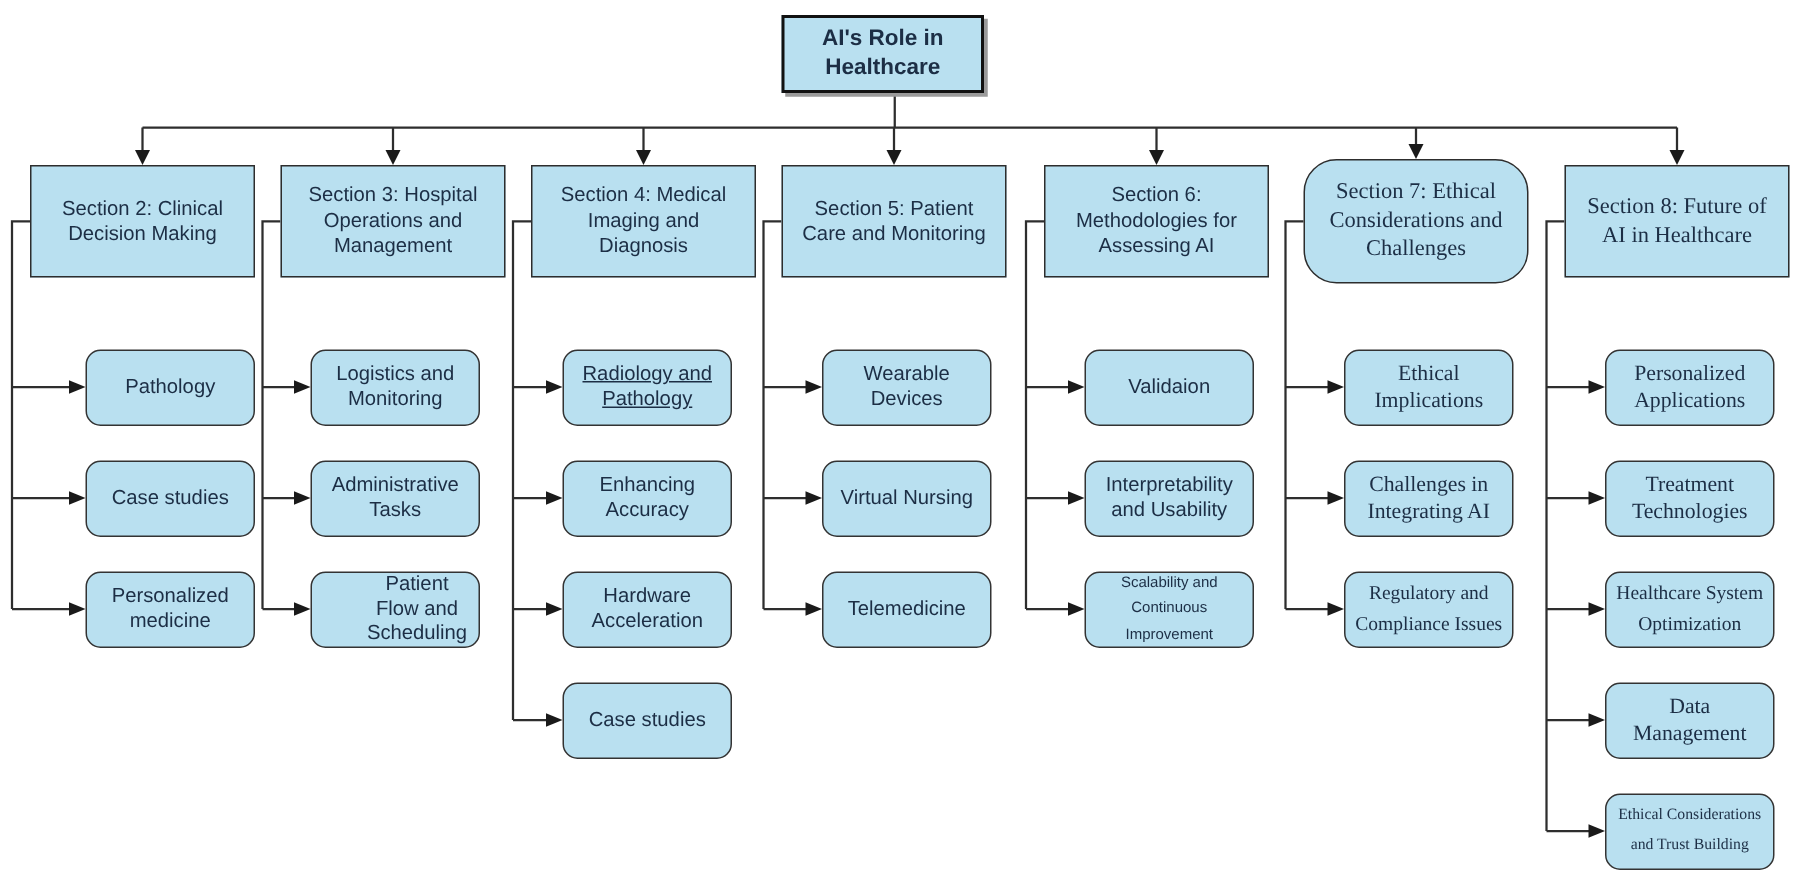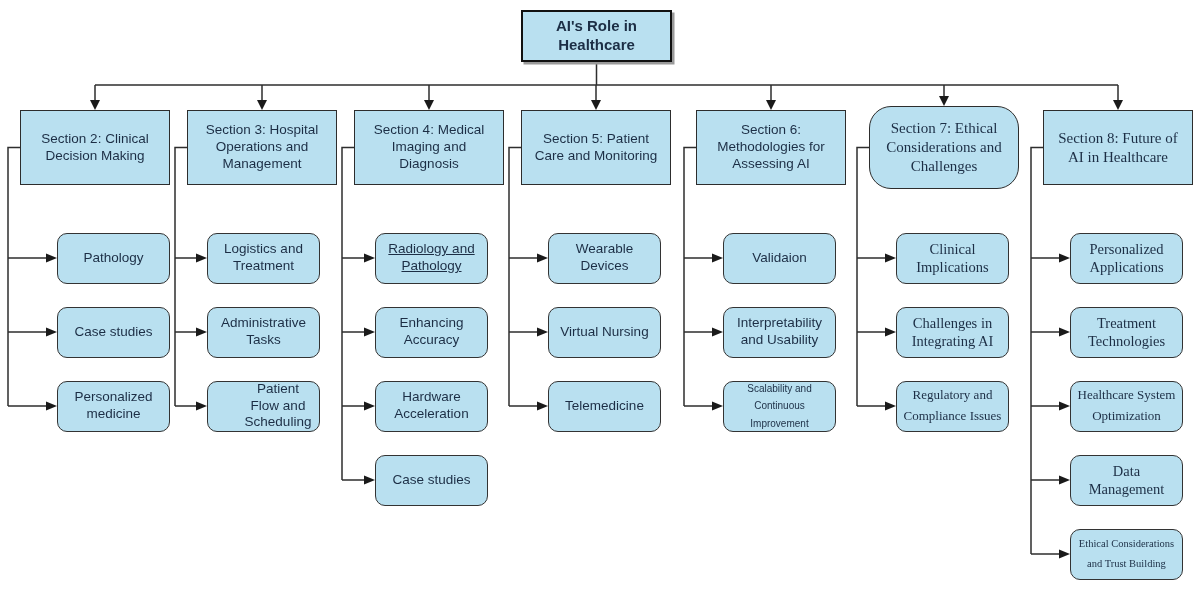--- a/index.html
+++ b/index.html
@@ -80,34 +80,34 @@
       <polygon points="885,253.5 885,262.5 896,258" fill="#1a1a1a"></polygon>
       <polygon points="885,327.5 885,336.5 896,332" fill="#1a1a1a"></polygon>
       <polygon points="885,401.5 885,410.5 896,406" fill="#1a1a1a"></polygon>
       <polygon points="1113,100 1123,100 1118,110" fill="#1a1a1a"></polygon>
       <polygon points="1059,253.5 1059,262.5 1070,258" fill="#1a1a1a"></polygon>
       <polygon points="1059,327.5 1059,336.5 1070,332" fill="#1a1a1a"></polygon>
       <polygon points="1059,401.5 1059,410.5 1070,406" fill="#1a1a1a"></polygon>
       <polygon points="1059,475.5 1059,484.5 1070,480" fill="#1a1a1a"></polygon>
       <polygon points="1059,549.5 1059,558.5 1070,554" fill="#1a1a1a"></polygon>
     </svg>
-  <div class="box root-box" id="root-box" style="left: 521px; top: 10px; width: 151px; height: 52px;">AI's Role in
+  <div class="box root-box" id="root-box" style="left: 521px; top: 10px; width: 135px; height: 52px;">AI's Role in
 Healthcare</div>
   <div id="nodes">
       <div class="box header-box" style="left: 20px; top: 110px; width: 150px; height: 75px;">Section 2: Clinical
 Decision Making</div>
       <div class="box child-box" style="left: 57px; top: 232.5px; width: 113px; height: 51px;">Pathology</div>
       <div class="box child-box" style="left: 57px; top: 306.5px; width: 113px; height: 51px;">Case studies</div>
       <div class="box child-box" style="left: 57px; top: 380.5px; width: 113px; height: 51px;">Personalized
 medicine</div>
       <div class="box header-box" style="left: 187px; top: 110px; width: 150px; height: 75px;">Section 3: Hospital
 Operations and
 Management</div>
       <div class="box child-box" style="left: 207px; top: 232.5px; width: 113px; height: 51px;">Logistics and
-Treatment</div>
+Monitoring</div>
       <div class="box child-box" style="left: 207px; top: 306.5px; width: 113px; height: 51px;">Administrative
 Tasks</div>
       <div class="box child-box" style="left: 207px; top: 380.5px; width: 113px; height: 51px; padding-left: 34px;">Patient Flow and
 Scheduling</div>
       <div class="box header-box" style="left: 354px; top: 110px; width: 150px; height: 75px;">Section 4: Medical
 Imaging and
 Diagnosis</div>
       <div class="box child-box" style="left: 375px; top: 232.5px; width: 113px; height: 51px; text-decoration: underline;">Radiology and
 Pathology</div>
       <div class="box child-box" style="left: 375px; top: 306.5px; width: 113px; height: 51px;">Enhancing
@@ -126,21 +126,21 @@
 Assessing AI</div>
       <div class="box child-box" style="left: 723px; top: 232.5px; width: 113px; height: 51px;">Validaion</div>
       <div class="box child-box" style="left: 723px; top: 306.5px; width: 113px; height: 51px;">Interpretability
 and Usability</div>
       <div class="box child-box tiny" style="left: 723px; top: 380.5px; width: 113px; height: 51px;">Scalability and
 Continuous
 Improvement</div>
       <div class="box header-box serif" style="left: 869px; top: 106px; width: 150px; height: 83px; border-radius: 22px;">Section 7: Ethical
 Considerations and
 Challenges</div>
-      <div class="box child-box serif" style="left: 896px; top: 232.5px; width: 113px; height: 51px;">Clinical
+      <div class="box child-box serif" style="left: 896px; top: 232.5px; width: 113px; height: 51px;">Ethical
 Implications</div>
       <div class="box child-box serif" style="left: 896px; top: 306.5px; width: 113px; height: 51px;">Challenges in
 Integrating AI</div>
       <div class="box child-box serif small" style="left: 896px; top: 380.5px; width: 113px; height: 51px;">Regulatory and
 Compliance Issues</div>
       <div class="box header-box serif" style="left: 1043px; top: 110px; width: 150px; height: 75px;">Section 8: Future of
 AI in Healthcare</div>
       <div class="box child-box serif" style="left: 1070px; top: 232.5px; width: 113px; height: 51px;">Personalized
 Applications</div>
       <div class="box child-box serif" style="left: 1070px; top: 306.5px; width: 113px; height: 51px;">Treatment

